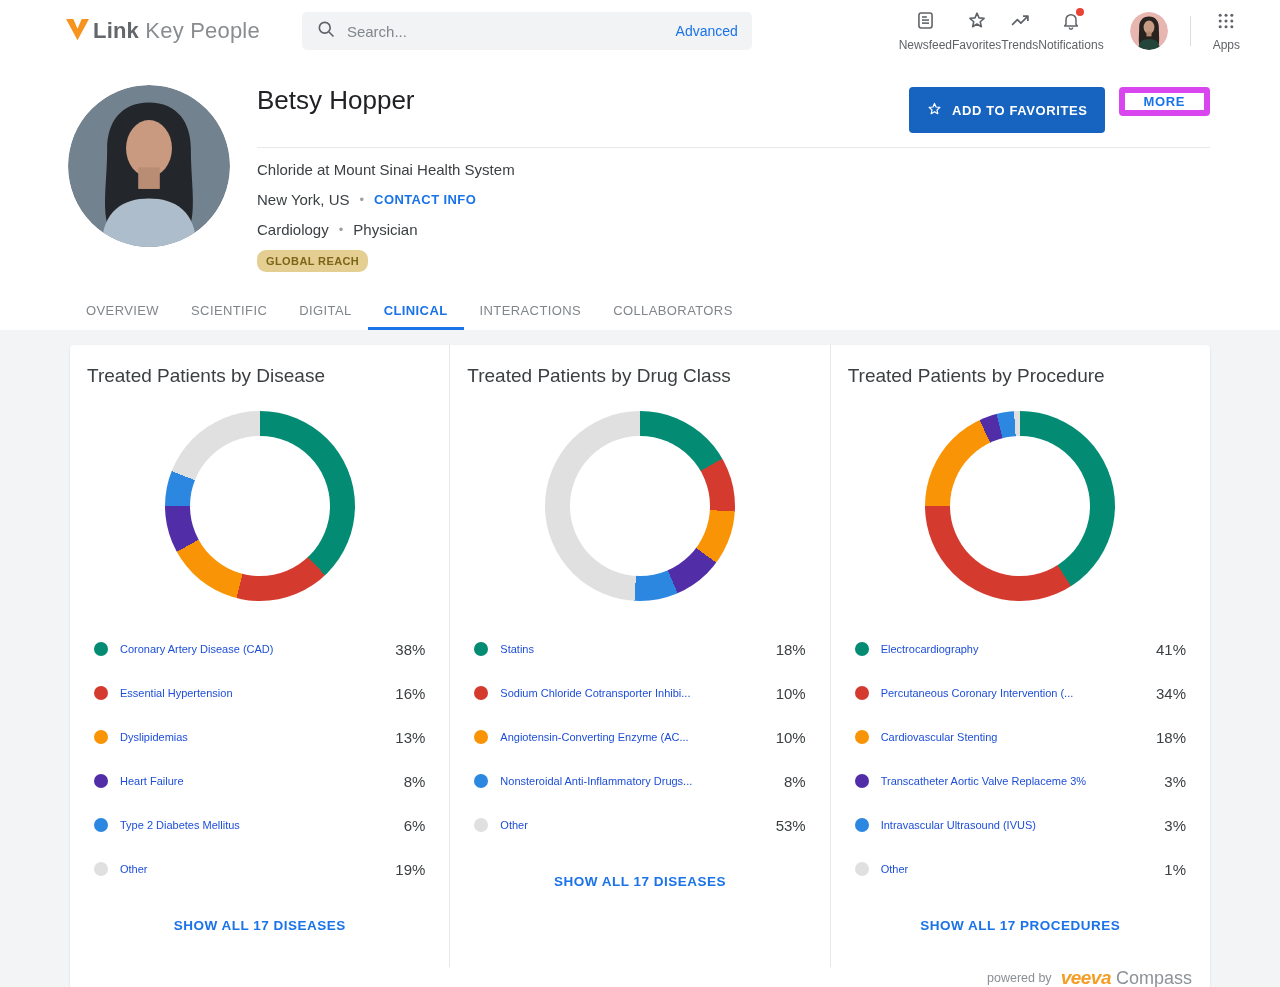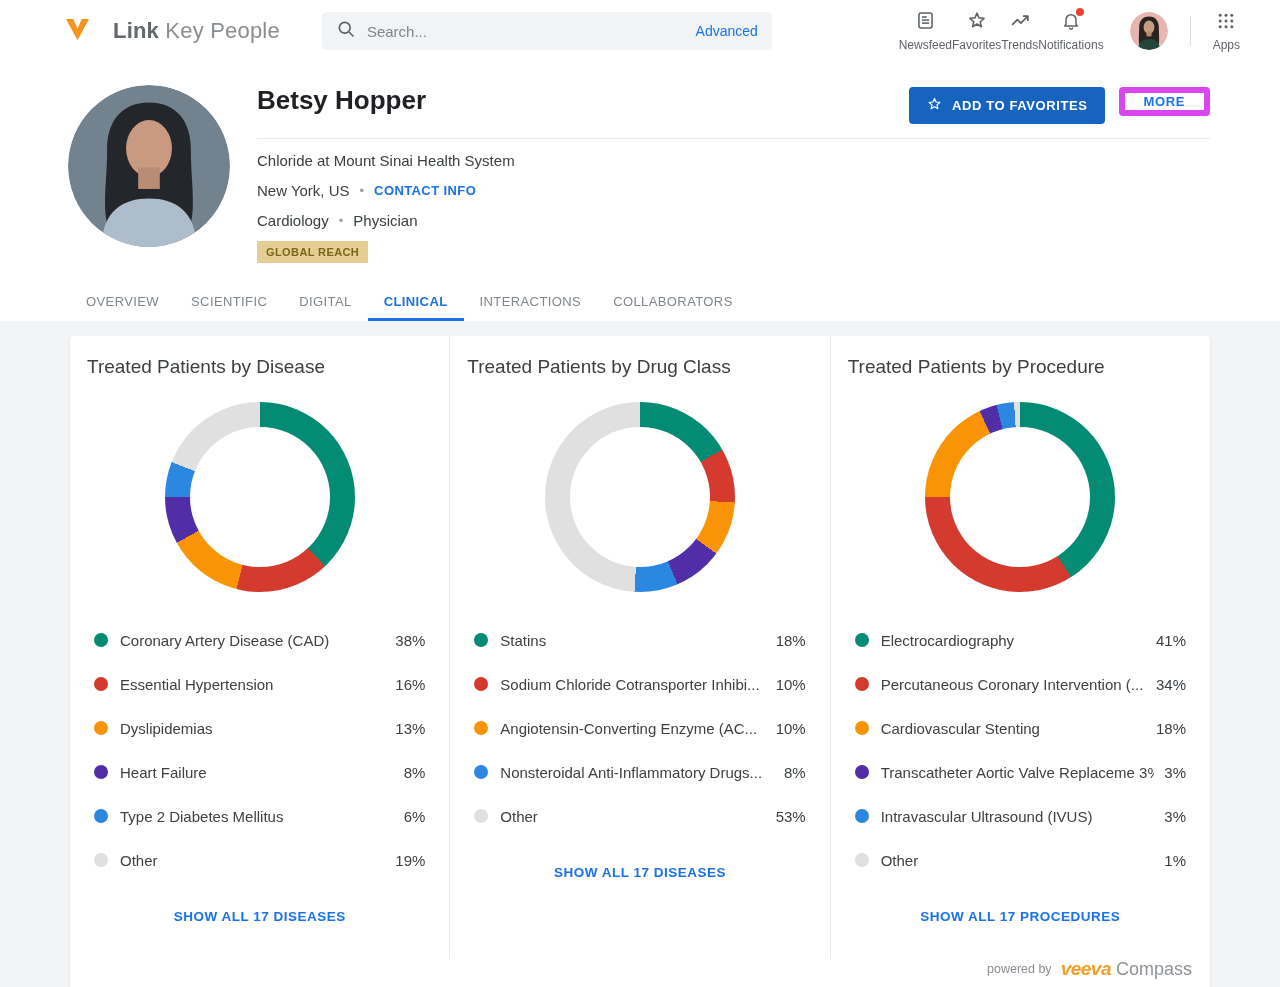--- a/index.html
+++ b/index.html
@@ -1,20 +1,20 @@
 <!DOCTYPE html>
 <html><head>
 <meta charset="utf-8">
 <style>
   * { margin:0; padding:0; box-sizing:border-box; }
   html,body { width:1280px; background:#F3F4F5; font-family:"Liberation Sans", sans-serif; color:#3C4043; }
 
   
   .header { height:62px; background:#fff; display:flex; align-items:center; padding:0 40px 0 65px; }
-  .logo { display:flex; align-items:center; gap:23px; cursor:pointer;text-align:center; }
+  .logo { display:flex; align-items:center; gap:3px; cursor:pointer;text-align:center; }
   .logo-text { font-size:22px; letter-spacing:.2px; }
   .logo-text b { color:#63676B; font-weight:700; }
   .logo-text span { color:#898D90; font-weight:400; }
   .searchbar { margin-left:42px; width:450px; height:38px; background:#F1F3F4; border-radius:5px;
                display:flex; align-items:center; padding:0 14px; gap:11px; }
   .searchbar input { border:none; background:transparent; outline:none; flex:1; font-size:15px;
                      font-family:"Liberation Sans", sans-serif; color:#3C4043; }
   .searchbar input::placeholder { color:#80868B; }
   .advanced { color:#1A73E8; font-size:14px; cursor:pointer; }
   .hnav { margin-left:auto; display:flex; align-items:center; }
@@ -24,55 +24,55 @@
   .bell-dot { position:absolute; top:-2px; right:-3px; width:8px; height:8px; border-radius:50%; background:#EA4335; }
   .h-avatar { width:38px; height:38px; border-radius:50%; overflow:hidden; margin-left:26px; cursor:pointer; flex:none; }
   .h-divider { width:1px; height:30px; background:#DADCE0; margin:0 22px; }
 
   
   .profile { background:#fff; padding:23px 70px 22px 68px; display:flex; }
   .photo { width:162px; height:162px; border-radius:50%; overflow:hidden; flex:none; }
   .pinfo { flex:1; margin-left:27px; }
   .name-row { display:flex; align-items:flex-start; justify-content:space-between;
               padding-bottom:14px; border-bottom:1px solid #E6E8EA; }
-  .pname { font-size:26px; font-weight:700; color:#202124; }
+  .pname { font-size:26px; font-weight:400; color:#202124; }
   .pactions { display:flex; gap:14px; margin-top:2px; }
   .btn-primary { display:flex; align-items:center; gap:9px; background:#1663C0; color:#fff; border:none;
                  font-family:"Liberation Sans", sans-serif; font-size:13px; font-weight:700; letter-spacing:.6px;
-                 height:37px; padding:0 17px; border-radius:4px; cursor:pointer; }
+                 height:46px; padding:0 17px; border-radius:4px; cursor:pointer; }
   .btn-outline { background:#fff; color:#1A73E8; border:6px solid #d946ef; font-family:"Liberation Sans", sans-serif;
                  font-size:13px; font-weight:700; letter-spacing:.6px; height:29px; padding:0 19px;
                  border-radius:4px; cursor:pointer; }
   .prow { margin-top:13px; font-size:15px; color:#3C4043; display:flex; align-items:center; gap:10px; }
   .prow:first-of-type { margin-top:25px; }
   .bullet { color:#9AA0A6; font-size:13px; }
   .contact { color:#1A73E8; font-size:13px; font-weight:700; letter-spacing:.4px; cursor:pointer; }
   .gbadge { display:inline-block; margin-top:12px; background:#E5CE92; color:#7A6518; font-size:11px;
-            font-weight:700; letter-spacing:.4px; padding:5px 9px; border-radius:0; }
+            font-weight:700; letter-spacing:.4px; padding:5px 9px; border-radius:9px; }
 
   
   .tabs { background:#fff; display:flex; padding:0 70px; height:36px; }
   .tab { font-size:13px; letter-spacing:.4px; color:#80868B; padding:0 16px; display:flex; align-items:center;
          cursor:pointer; border-bottom:3px solid transparent; }
   .tab.active { color:#1A73E8; font-weight:700; border-bottom-color:#1A73E8; }
 
   
   .content { padding:15px 70px 25px; min-height:681px; }
   .card { background:#fff; border-radius:4px; box-shadow:0 1px 2px rgba(60,64,67,.18); display:flex; flex-direction:column; }
   .charts-row { display:flex; }
   .chart-col { flex:1 1 0; padding:20px 16px 0; min-width:0; }
   .chart-col + .chart-col { border-left:1px solid #E8E8E8; }
   .chart-title { font-size:19px; font-weight:400; color:#3C4043; padding-left:1px; }
   .donut-wrap { display:flex; justify-content:center; margin:24px 0 26px; }
   .donut { width:190px; height:190px; border-radius:50%; position:relative; }
   .donut::after { content:""; position:absolute; inset:25px; border-radius:50%; background:#fff; }
   .legend { padding:0 8px; }
   .legend-row { display:flex; align-items:center; height:44px; }
   .legend-dot { width:14px; height:14px; border-radius:50%; flex:none; margin-right:12px; }
-  .legend-label { flex:1; font-size:15px; color:#404040; white-space:nowrap; overflow:hidden; }
+  .legend-label { flex:1; font-size:11px; color:#1d4ed8; white-space:nowrap; overflow:hidden; }
   .legend-value { font-size:15px; color:#3C4043; margin-left:10px; }
   .show-all { text-align:center; margin:27px 0 34px; color:#1A73E8; font-size:13.5px; font-weight:700;
               letter-spacing:.5px; cursor:pointer; }
   .card-footer { display:flex; align-items:center; justify-content:flex-end; gap:9px; padding:0 18px 15px; }
   .powered { font-size:12.5px; color:#8B8F93; }
   .veeva { font-size:19px; font-weight:700; color:#F49E25; letter-spacing:-0.5px;font-style:italic; }
   .compass { font-size:18px; color:#8E9296; margin-left:-4px; }
 </style>
 </head>
 <body>

